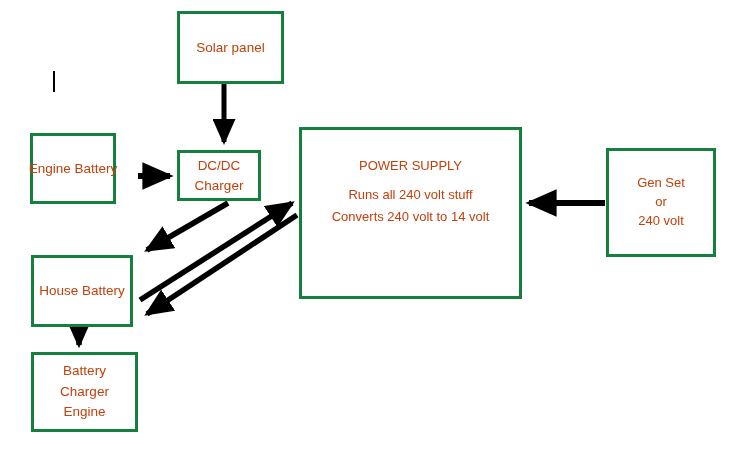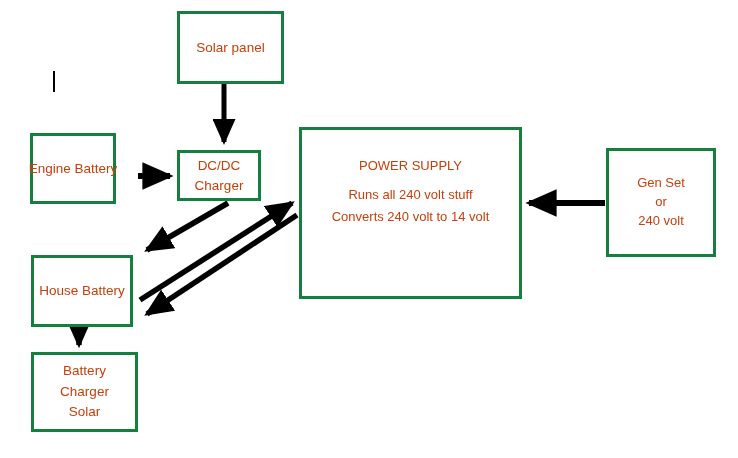--- a/index.html
+++ b/index.html
@@ -182,16 +182,16 @@
     <span class="line">240 volt</span>
   </div>
 
   <div class="node" id="node-house-battery">
     <span class="line">House Battery</span>
   </div>
 
   <div class="node" id="node-battery-monitor-gauge">
     <span class="line">Battery</span>
     <span class="line">Charger</span>
-    <span class="line">Solar</span>
+    <span class="line">Engine</span>
   </div>
 
 </div>
 
 </body></html>

